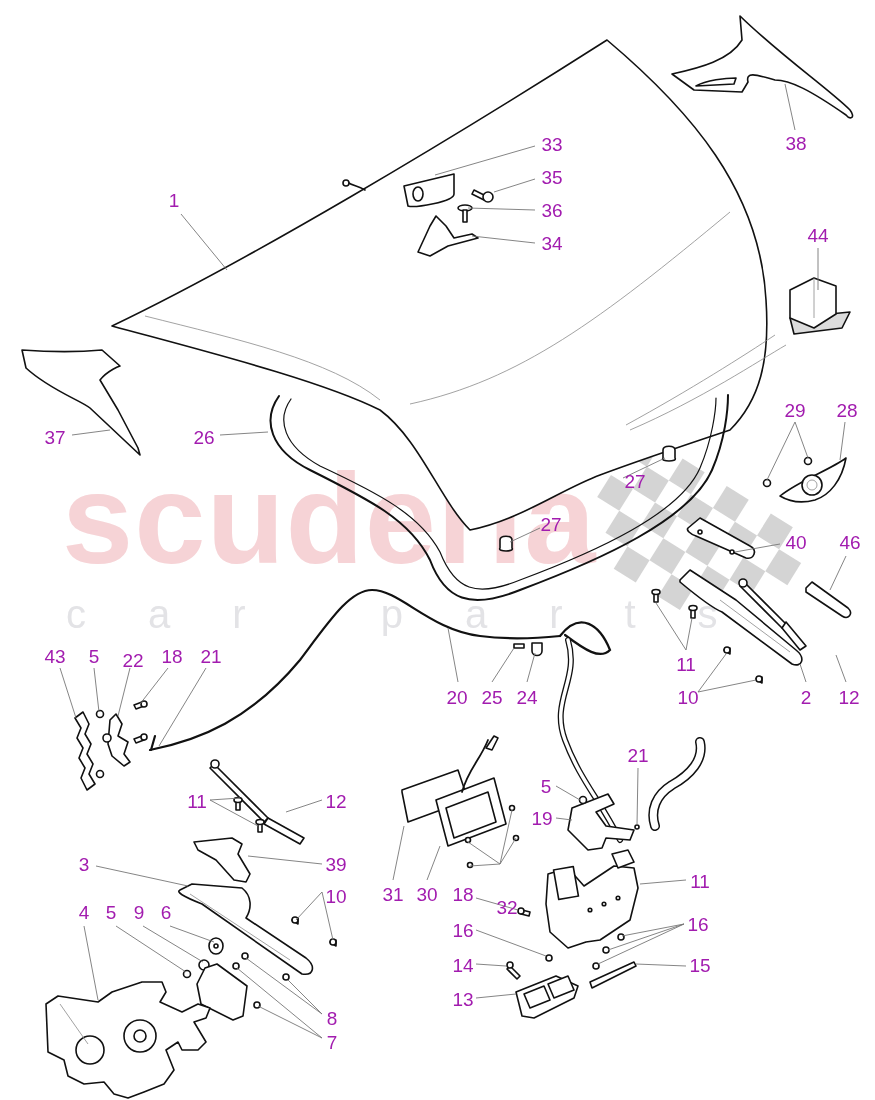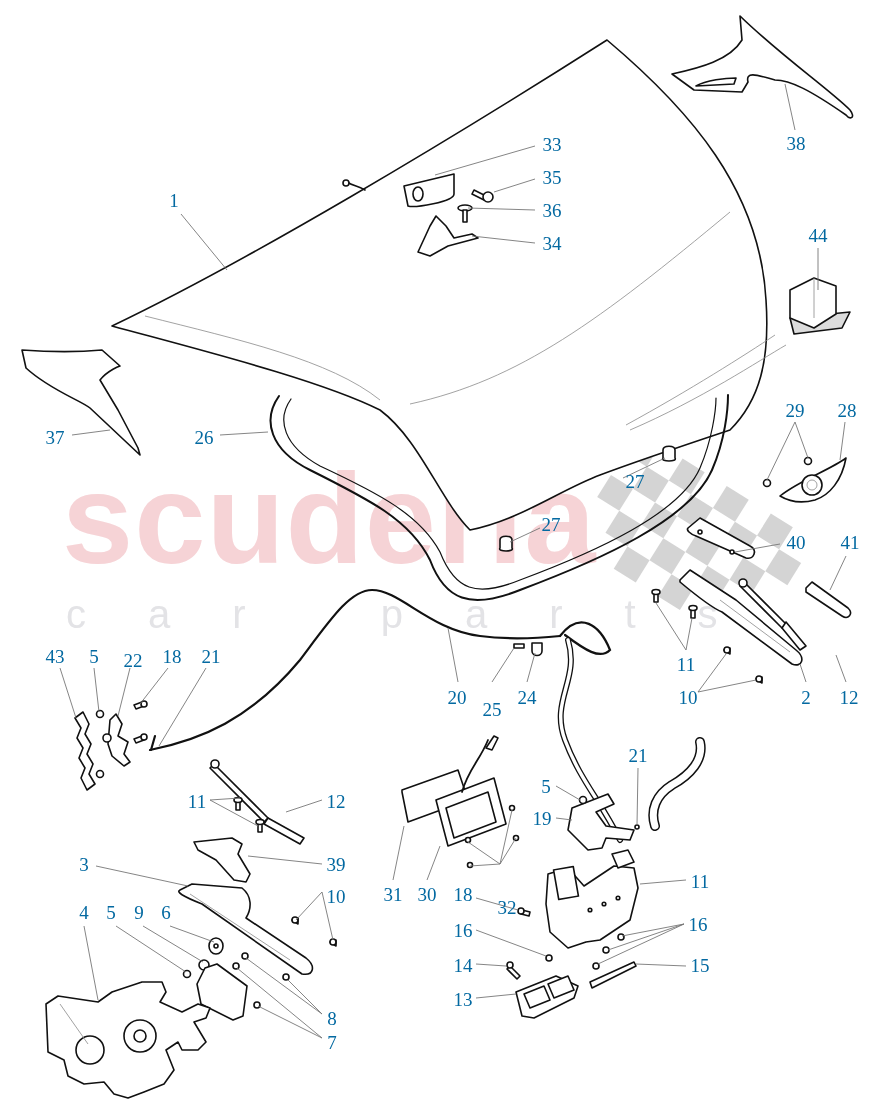--- a/index.html
+++ b/index.html
@@ -4,22 +4,22 @@
   <style>
     html, body { margin: 0; padding: 0; background: #ffffff; }
     body { width: 875px; height: 1100px; position: relative; overflow: hidden;
            font-family: "Liberation Sans", sans-serif; }
     #stage { position: absolute; left: 0; top: 0; width: 875px; height: 1100px; }
     svg.drawing { position: absolute; left: 0; top: 0; }
     .wm-main { position: absolute; left: 62px; top: 455px; font-family: "Liberation Sans", sans-serif;
                font-weight: bold; font-size: 128px; letter-spacing: 1px; line-height: 1; }
     .wm-sub { position: absolute; left: 66px; top: 594px; font-family: "Liberation Sans", sans-serif;
               font-size: 40px; letter-spacing: 62px; line-height: 1; }
-    .callout { position: absolute; font-family: Liberation Serif, serif; font-size: 19px;
-               color: #0369a1; line-height: 1; white-space: nowrap; transform: translate(-50%, -50%);
+    .callout { position: absolute; font-family: Liberation Sans, sans-serif; font-size: 19px;
+               color: #a21caf; line-height: 1; white-space: nowrap; transform: translate(-50%, -50%);
                cursor: pointer; }
     .part { fill: #ffffff; stroke: #111111; stroke-width: 1.6; stroke-linejoin: round; stroke-linecap: round; }
     .part-thin { fill: none; stroke: #8a8a8a; stroke-width: 0.8; }
     .cable { fill: none; stroke: #111111; stroke-width: 2.2; stroke-linecap: round; }
     .cable-hollow { fill: none; stroke: #111111; stroke-width: 6; stroke-linecap: round; }
     .cable-hollow-in { fill: none; stroke: #ffffff; stroke-width: 3.4; stroke-linecap: round; }
     .leader { fill: none; stroke: #777777; stroke-width: 0.9; }
     .checker rect { fill: #d4d4d4; }
   </style>
 </head>
@@ -364,28 +364,28 @@
       <div class="callout" style="left: 552px; top: 243px;">34</div>
       <div class="callout" style="left: 796px; top: 143px;">38</div>
       <div class="callout" style="left: 818px; top: 235px;">44</div>
       <div class="callout" style="left: 55px; top: 437px;">37</div>
       <div class="callout" style="left: 204px; top: 437px;">26</div>
       <div class="callout" style="left: 795px; top: 410px;">29</div>
       <div class="callout" style="left: 847px; top: 410px;">28</div>
       <div class="callout" style="left: 635px; top: 481px;">27</div>
       <div class="callout" style="left: 551px; top: 524px;">27</div>
       <div class="callout" style="left: 796px; top: 542px;">40</div>
-      <div class="callout" style="left: 850px; top: 542px;">41</div>
+      <div class="callout" style="left: 850px; top: 542px;">46</div>
       <div class="callout" style="left: 55px; top: 656px;">43</div>
       <div class="callout" style="left: 94px; top: 656px;">5</div>
       <div class="callout" style="left: 133px; top: 633px; margin-top: 27px;">22</div>
       <div class="callout" style="left: 172px; top: 656px;">18</div>
       <div class="callout" style="left: 211px; top: 656px;">21</div>
       <div class="callout" style="left: 457px; top: 697px;">20</div>
-      <div class="callout" style="left: 492px; top: 697px; margin-top: 12px;">25</div>
+      <div class="callout" style="left: 492px; top: 697px;">25</div>
       <div class="callout" style="left: 527px; top: 697px; text-align: right;">24</div>
       <div class="callout" style="left: 686px; top: 664px;">11</div>
       <div class="callout" style="left: 688px; top: 697px;">10</div>
       <div class="callout" style="left: 806px; top: 697px;">2</div>
       <div class="callout" style="left: 849px; top: 697px;">12</div>
       <div class="callout" style="left: 638px; top: 755px;">21</div>
       <div class="callout" style="left: 546px; top: 786px;">5</div>
       <div class="callout" style="left: 542px; top: 818px;">19</div>
       <div class="callout" style="left: 197px; top: 801px;">11</div>
       <div class="callout" style="left: 336px; top: 801px;">12</div>

